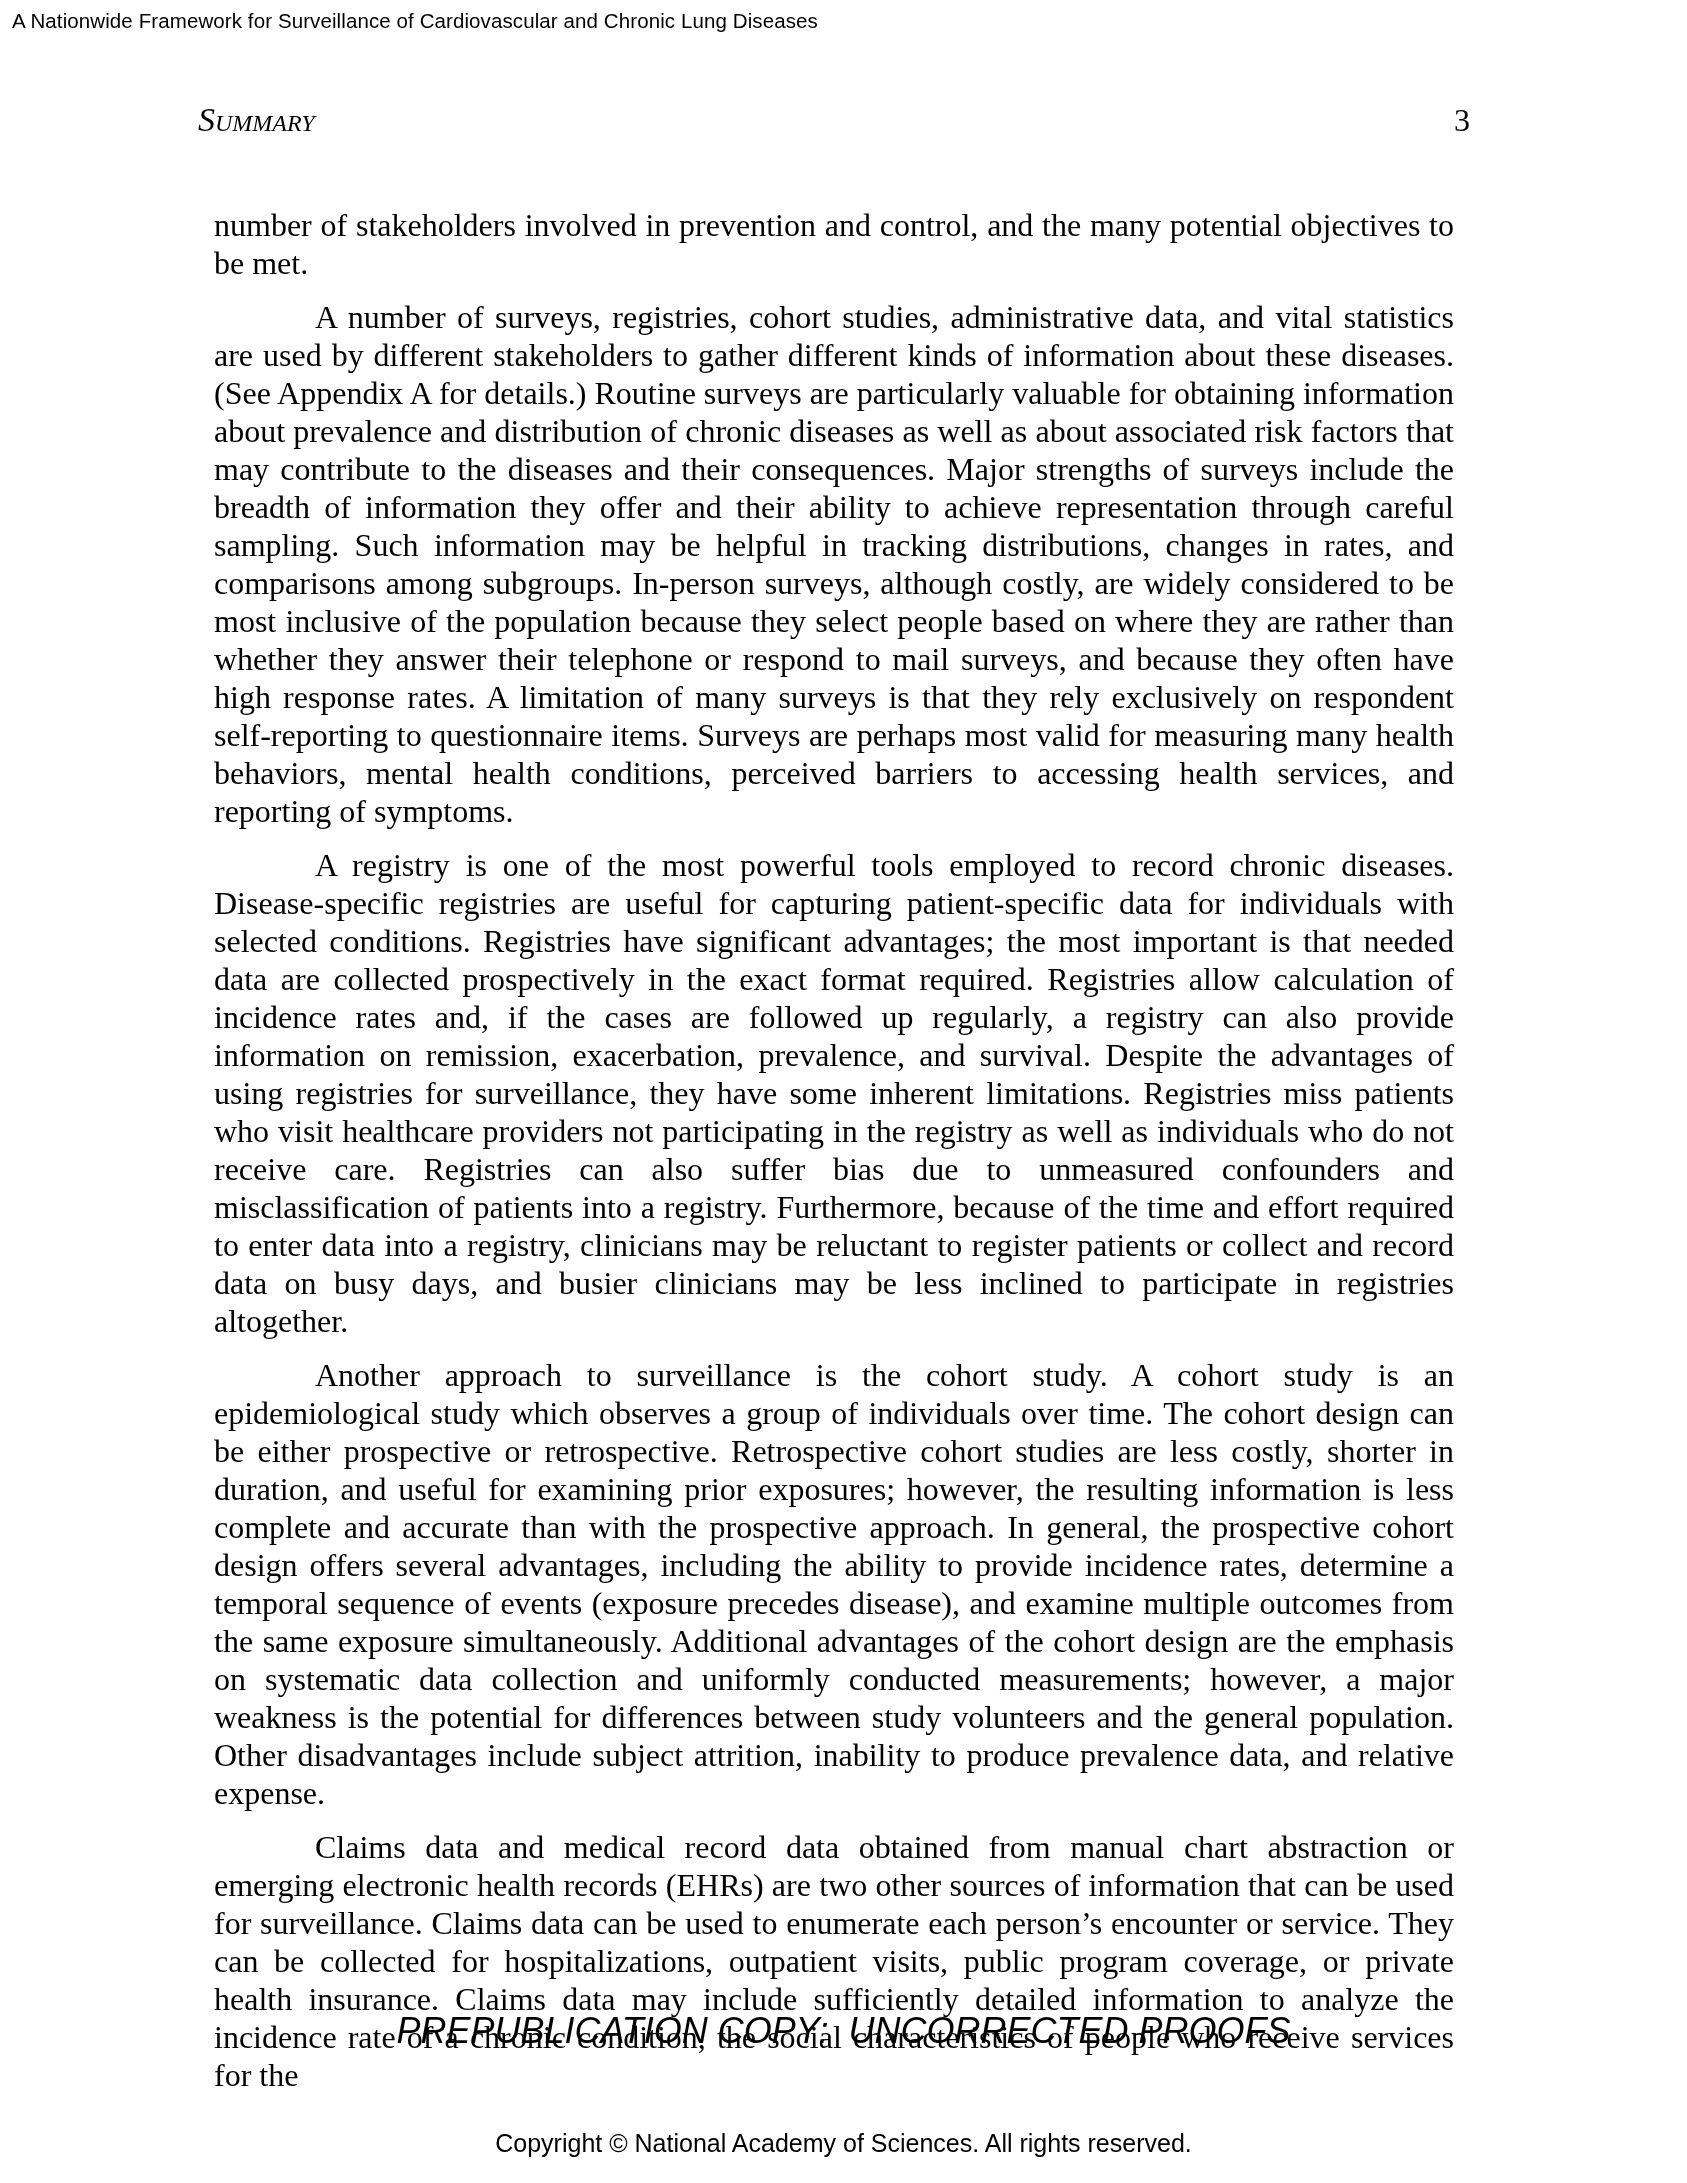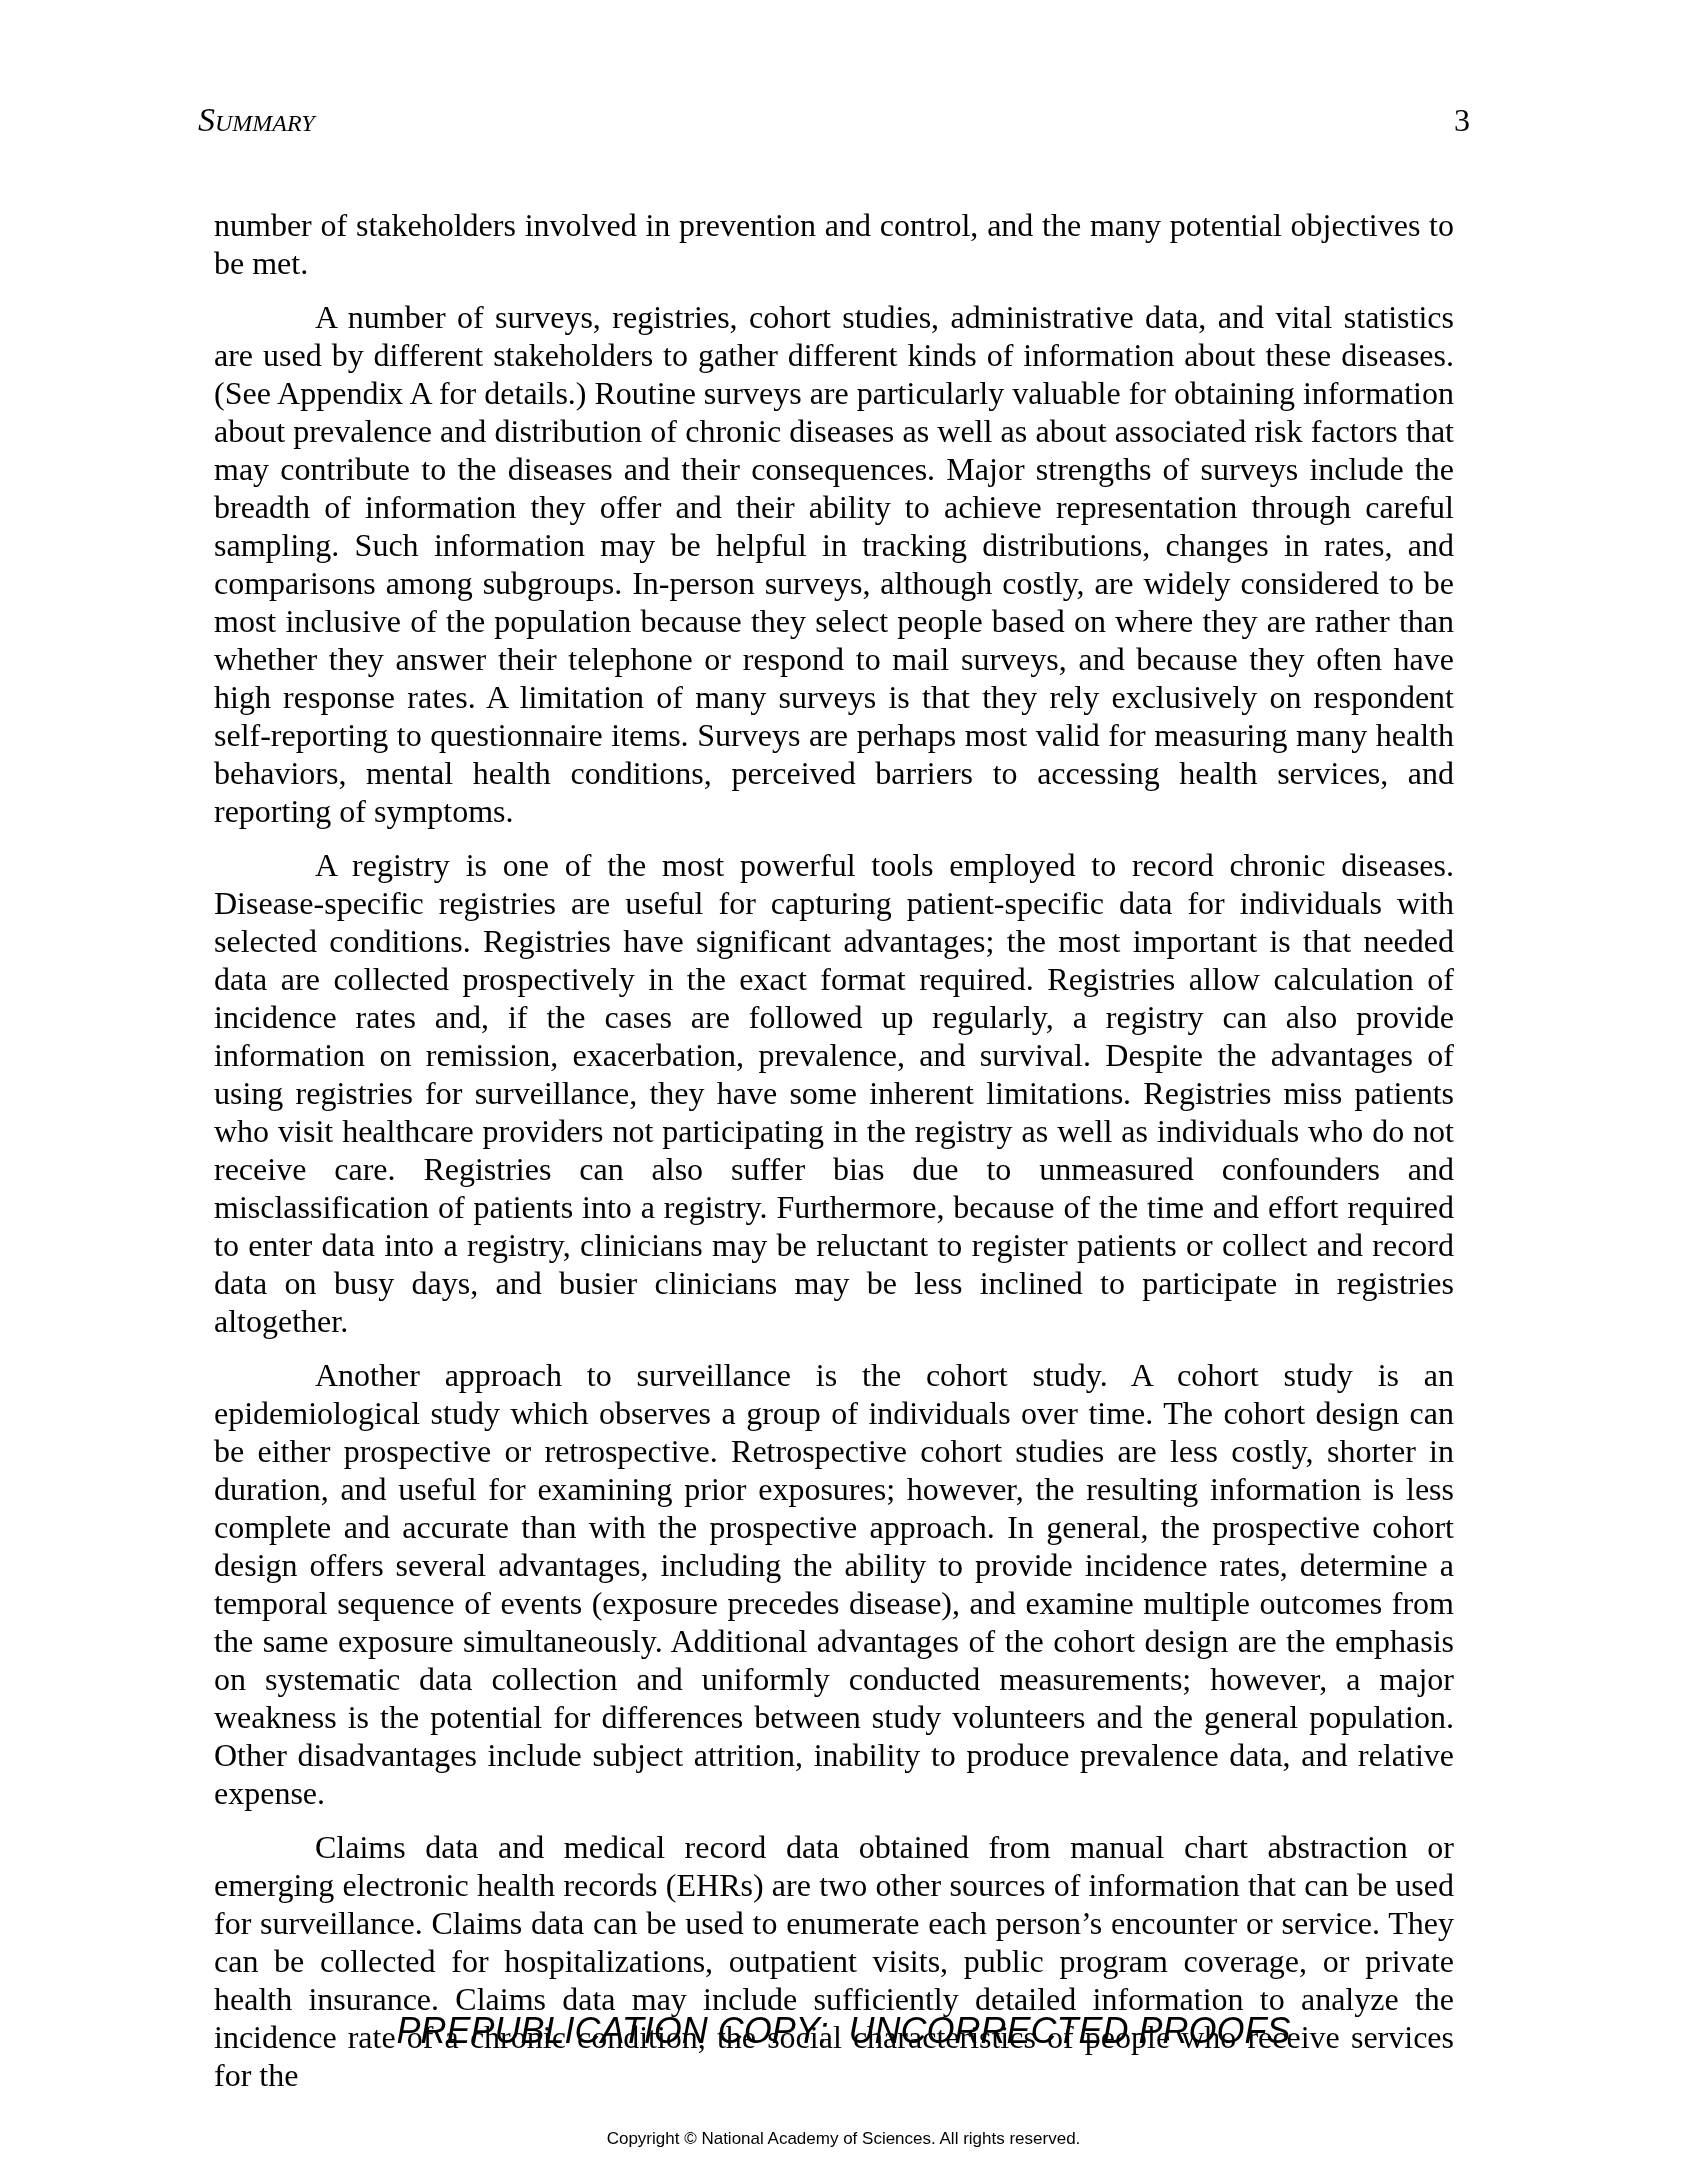--- a/index.html
+++ b/index.html
@@ -72,28 +72,29 @@
     font-size: 36px;
     white-space: pre;
   }
   .copyright-line {
     position: absolute;
     left: 0;
     top: 2129px;
     width: 1687px;
     text-align: center;
     font-family: "Liberation Sans", sans-serif;
-    font-size: 17px;
+    font-size: 25px;
   }
 </style>
 </head>
 <body>
 
 <div class="page">
 
+  <div class="watermark">A Nationwide Framework for Surveillance of Cardiovascular and Chronic Lung Diseases</div>
 
   <div class="runhead">
     <span class="runhead-title">Summary</span>
     <span class="runhead-page">3</span>
   </div>
 
   <div class="body-text">
     <p>number of stakeholders involved in prevention and control, and the many potential objectives to be met.</p>
     <p class="indent">A number of surveys, registries, cohort studies, administrative data, and vital statistics are used by different stakeholders to gather different kinds of information about these diseases. (See Appendix A for details.) Routine surveys are particularly valuable for obtaining information about prevalence and distribution of chronic diseases as well as about associated risk factors that may contribute to the diseases and their consequences. Major strengths of surveys include the breadth of information they offer and their ability to achieve representation through careful sampling. Such information may be helpful in tracking distributions, changes in rates, and comparisons among subgroups. In-person surveys, although costly, are widely considered to be most inclusive of the population because they select people based on where they are rather than whether they answer their telephone or respond to mail surveys, and because they often have high response rates. A limitation of many surveys is that they rely exclusively on respondent self-reporting to questionnaire items. Surveys are perhaps most valid for measuring many health behaviors, mental health conditions, perceived barriers to accessing health services, and reporting of symptoms.</p>
     <p class="indent">A registry is one of the most powerful tools employed to record chronic diseases. Disease-specific registries are useful for capturing patient-specific data for individuals with selected conditions. Registries have significant advantages; the most important is that needed data are collected prospectively in the exact format required. Registries allow calculation of incidence rates and, if the cases are followed up regularly, a registry can also provide information on remission, exacerbation, prevalence, and survival. Despite the advantages of using registries for surveillance, they have some inherent limitations. Registries miss patients who visit healthcare providers not participating in the registry as well as individuals who do not receive care. Registries can also suffer bias due to unmeasured confounders and misclassification of patients into a registry. Furthermore, because of the time and effort required to enter data into a registry, clinicians may be reluctant to register patients or collect and record data on busy days, and busier clinicians may be less inclined to participate in registries altogether.</p>

